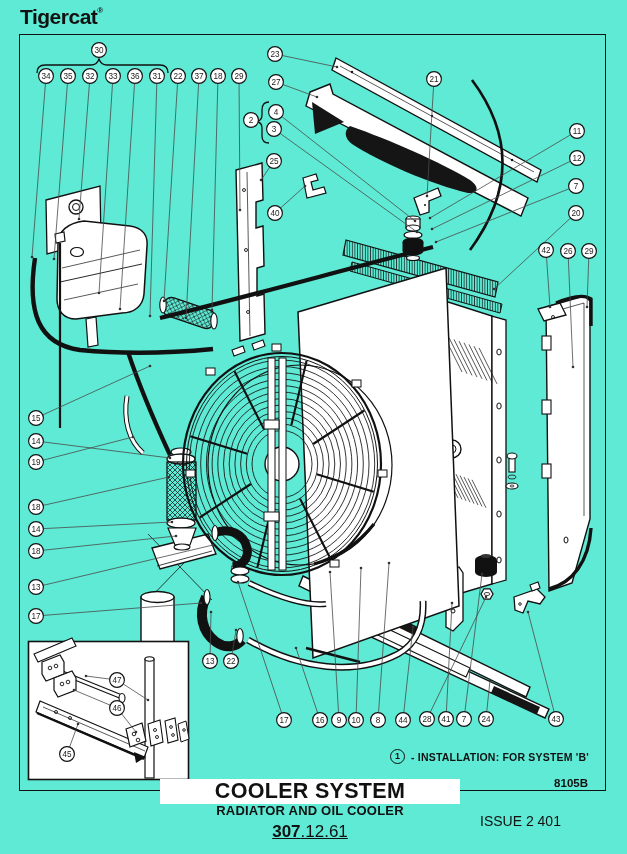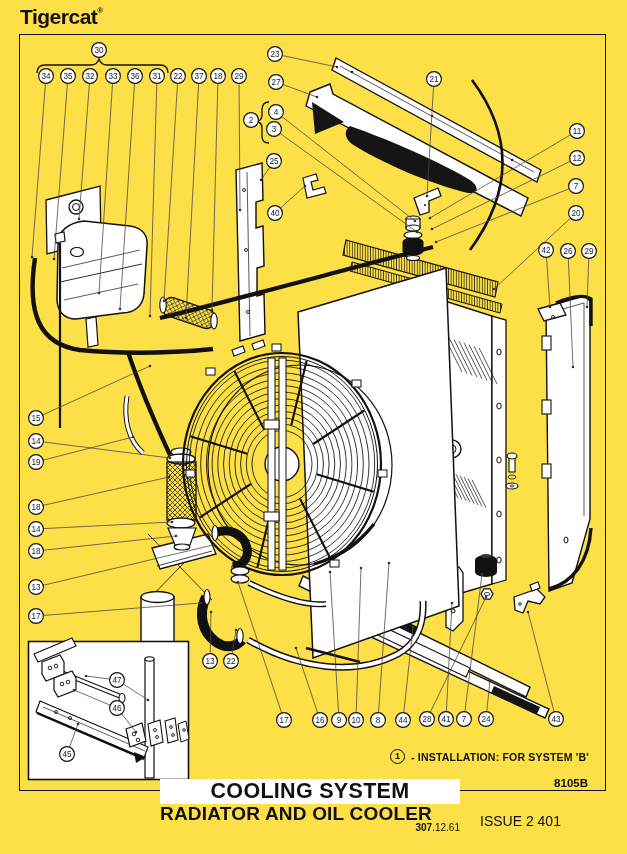--- a/index.html
+++ b/index.html
@@ -1,34 +1,34 @@
 <!DOCTYPE html>
 <html><head>
 <meta charset="utf-8">
 <style>
   html,body{margin:0;padding:0;background:#fff;}
-  .page{position:relative;width:627px;height:854px;background:#fde047;overflow:hidden;
+  .page{position:relative;width:627px;height:854px;background:#5eead4;overflow:hidden;
         font-family:"Liberation Sans",sans-serif;color:#111;}
   .brand{position:absolute;left:20px;top:5px;font-size:21px;font-weight:bold;
          letter-spacing:-0.5px;}
   .brand sup{font-size:8px;vertical-align:top;line-height:1;position:relative;top:2px;}
   .frame{position:absolute;left:19px;top:34px;width:585px;height:755px;
          border:1.6px solid #111;}
   svg.diagram{position:absolute;left:0;top:0;}
   .note{position:absolute;left:390px;top:749px;display:flex;align-items:center;gap:6px;}
   .note .badge{display:inline-block;width:13px;height:13px;border:1.8px solid #111;
          border-radius:50%;font-size:9px;font-weight:bold;text-align:center;
          line-height:13px;}
   .note .txt{font-size:10.5px;font-weight:bold;letter-spacing:0.2px;}
   .title-main{position:absolute;top:779px;left:160px;width:300px;text-align:center;
          font-size:21.5px;font-weight:bold;background:#fff;letter-spacing:0.3px;}
-  .title-sub{position:absolute;top:803px;left:160px;width:300px;text-align:left;
-         font-size:19px;font-weight:bold;letter-spacing:0.2px;}
-  .title-num{position:absolute;top:822px;left:160px;width:300px;text-align:right;
-         font-size:10px;}
+  .title-sub{position:absolute;top:803px;left:160px;width:300px;text-align:center;
+         font-size:13px;font-weight:bold;letter-spacing:0.2px;}
+  .title-num{position:absolute;top:822px;left:160px;width:300px;text-align:center;
+         font-size:17px;text-decoration:underline;}
   .title-num b{font-weight:bold;}
   .code{position:absolute;top:777px;left:468px;width:120px;text-align:right;
         font-size:11.5px;font-weight:bold;}
   .issue{position:absolute;top:793px;left:480px;width:120px;text-align:left;
         font-size:14px;margin-top:20px;}
 </style>
 </head>
 <body>
 
 <div class="page">
@@ -619,19 +619,19 @@
           <text x="556" y="721.9" text-anchor="middle" font-size="8.2" font-family="&quot;Liberation Sans&quot;, sans-serif" fill="#222">43</text>
         </g>
       </g>
   </svg>
 
   <div class="note">
     <span class="badge">1</span>
     <span class="txt">- INSTALLATION: FOR SYSTEM 'B'</span>
   </div>
 
-  <div class="title-main">COOLING SYSTEM</div>
+  <div class="title-main">COOLER SYSTEM</div>
   <div class="title-sub">RADIATOR AND OIL COOLER</div>
   <div class="title-num"><b>307</b><span>.12.61</span></div>
   <div class="code">8105B</div>
   <div class="issue">ISSUE 2 401</div>
 
 </div>
 
 </body></html>

